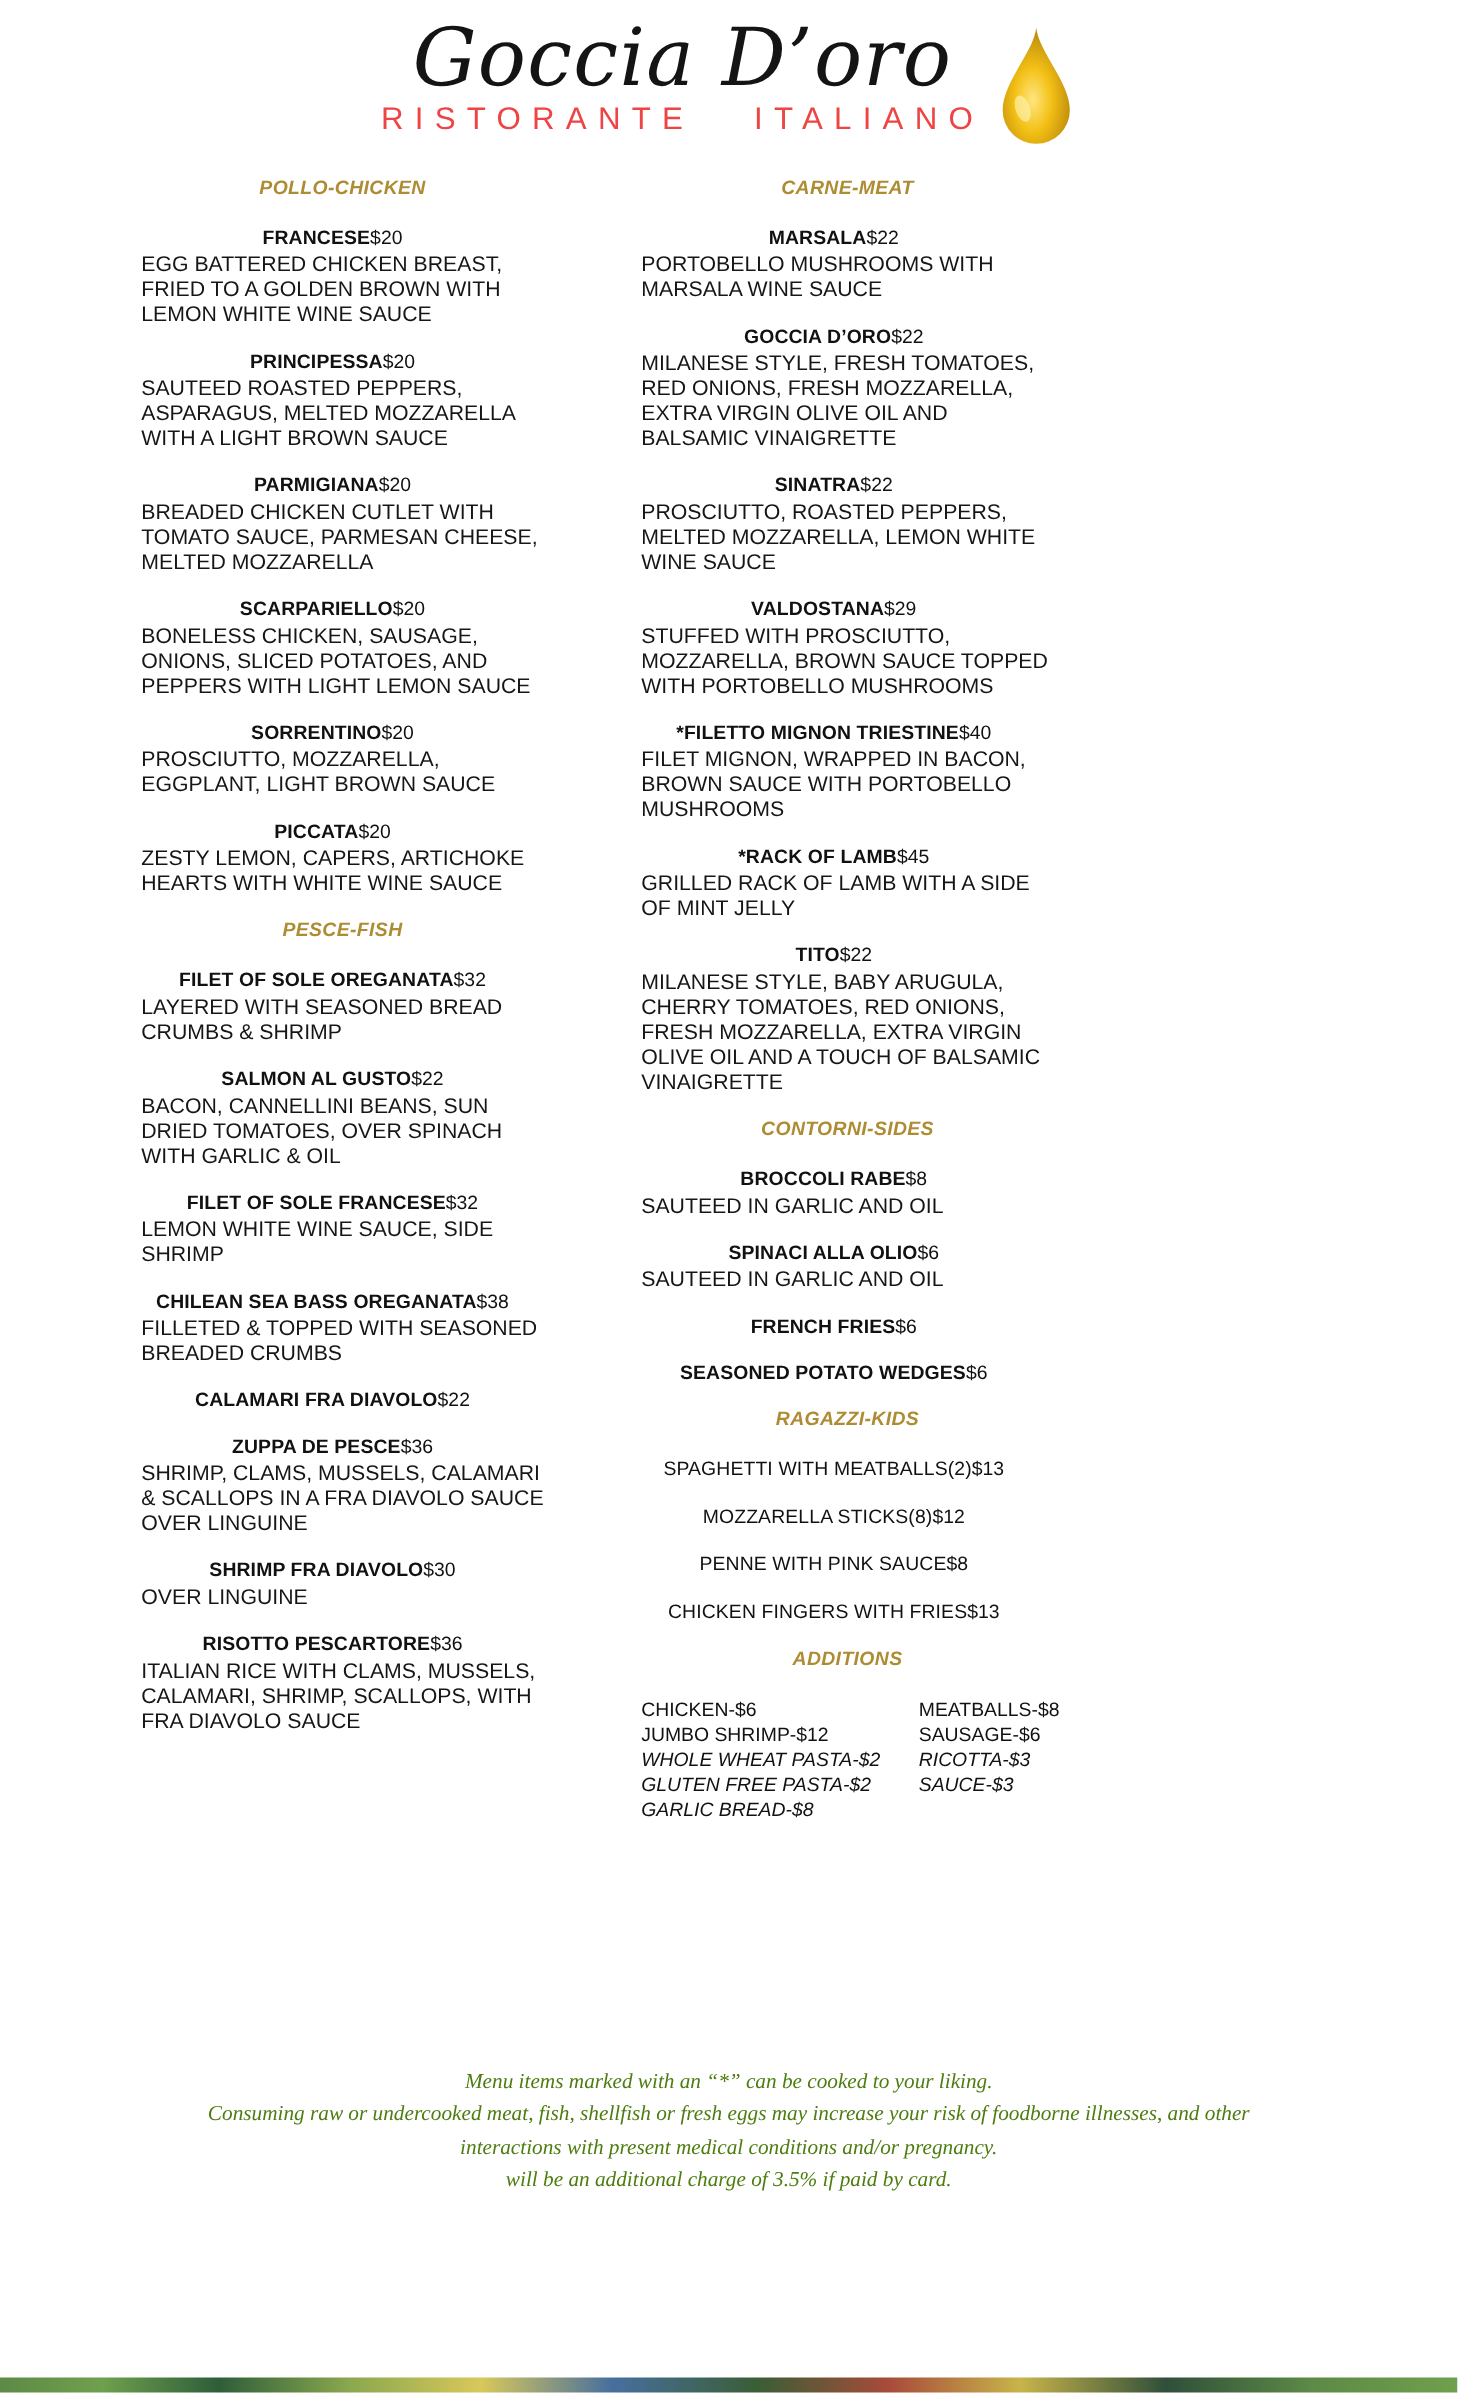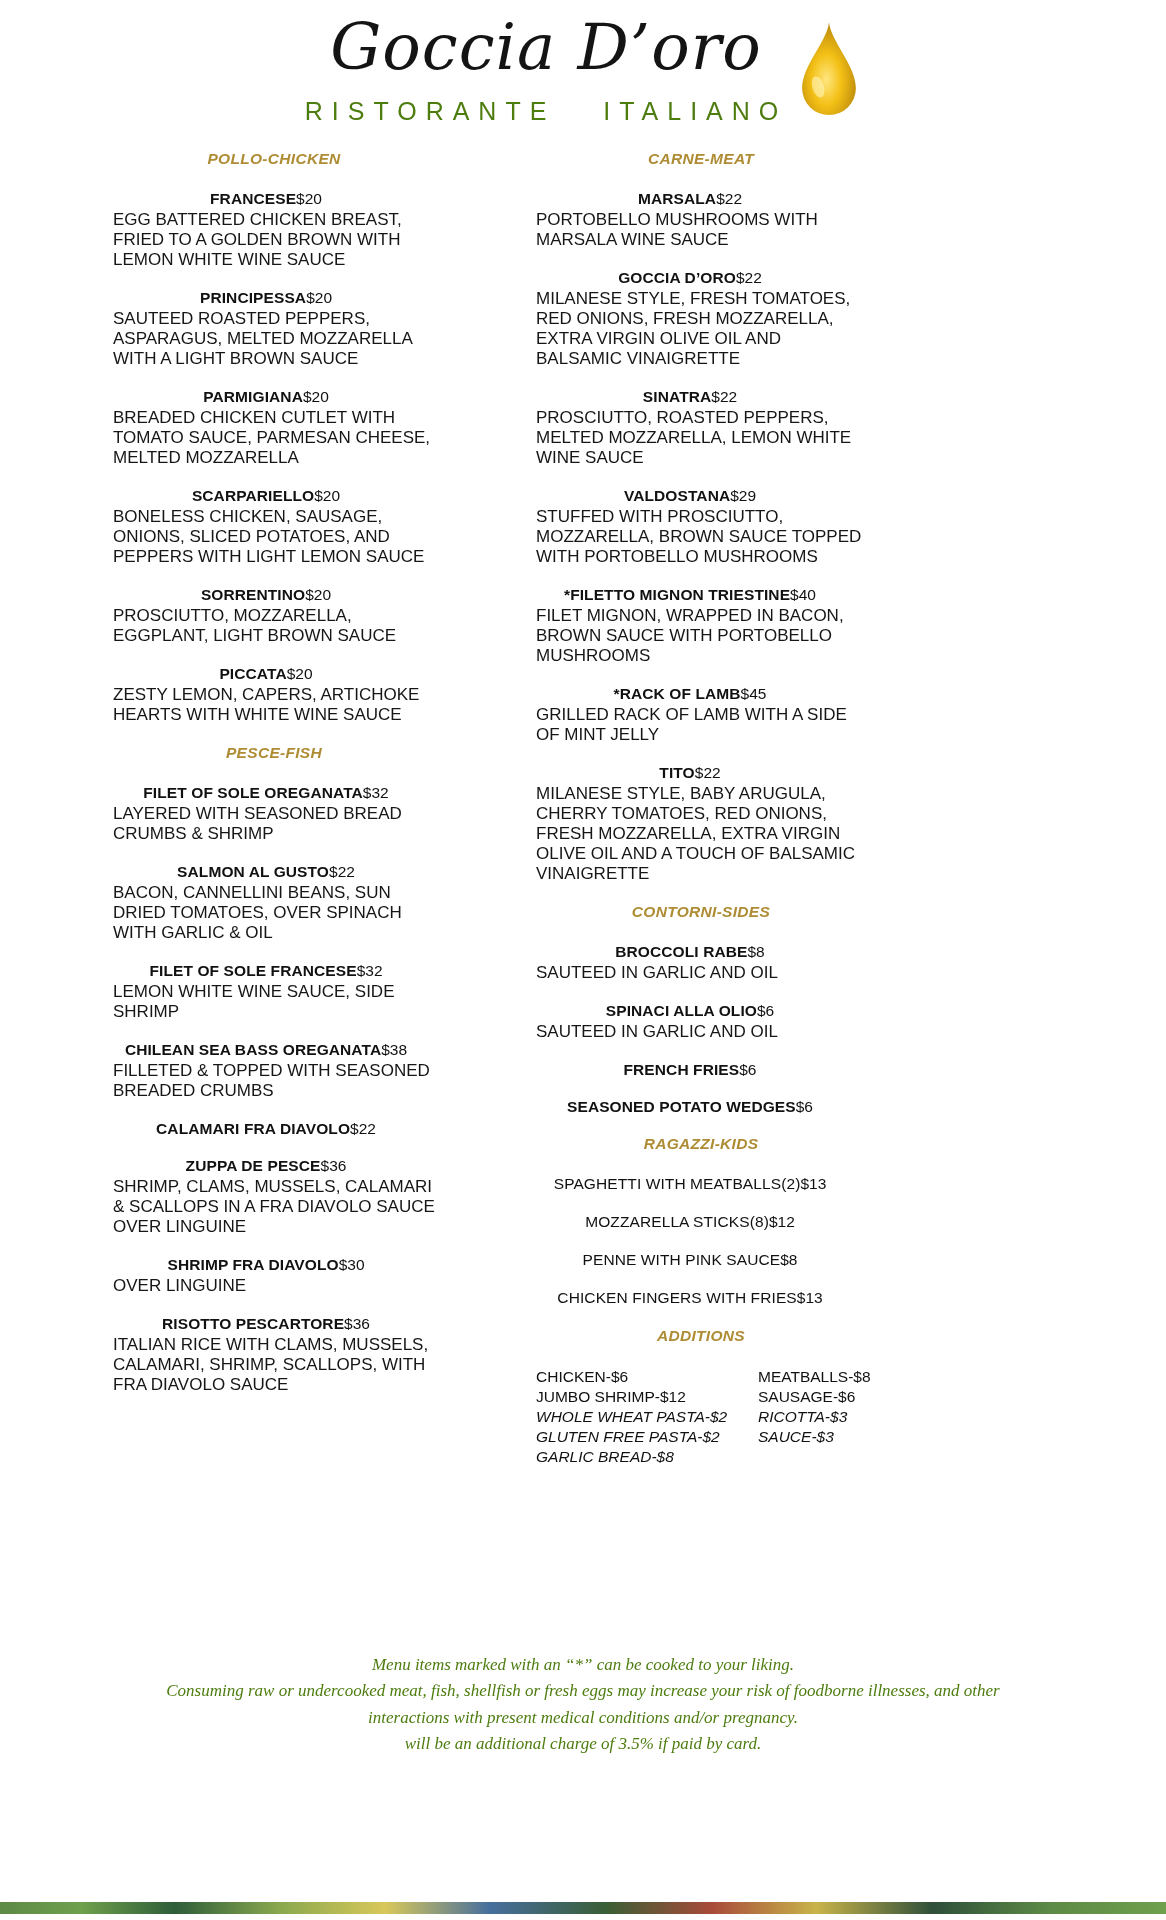--- a/index.html
+++ b/index.html
@@ -10,26 +10,26 @@
   }
   
   .logo-block { padding-top:14px; text-align:center; }
   .logo-row { display:flex; align-items:flex-start; justify-content:center; gap:10px; }
   .logo-texts { display:flex; flex-direction:column; align-items:center; }
   .logo-title {
     font-family:"DejaVu Serif", serif; font-style:italic; font-weight:400;
     font-size:64px; line-height:1.05; color:#141414; letter-spacing:1px;
   }
   .logo-subtitle {
-    font-family:"Liberation Sans", sans-serif; font-size:25px; color:#4d7c0f;
-    letter-spacing:9px; margin-top:16px; white-space:pre;
+    font-family:"Liberation Sans", sans-serif; font-size:25px; color:#ef4444;
+    letter-spacing:9px; margin-top:0px; white-space:pre;
   }
   .logo-drop { margin-top:6px; }
   
-  .menu { display:flex; gap:101px; padding-left:113px; margin-top:18px; }
+  .menu { display:flex; gap:78px; padding-left:113px; margin-top:18px; }
   .menu-column { width:322px; }
   .menu-column.right { width:330px; }
   .menu-section { margin-bottom:8px; }
   .section-title {
     text-align:center; font-size:15.5px; font-weight:bold; font-style:italic;
     color:var(--accent,#AE8C33); margin:6px 0 22px 0; letter-spacing:0.3px;
   }
   .menu-item { margin-bottom:19px; }
   .menu-item.plain { margin-bottom:20px; }
   .item-row { display:flex; justify-content:center; align-items:baseline; }

